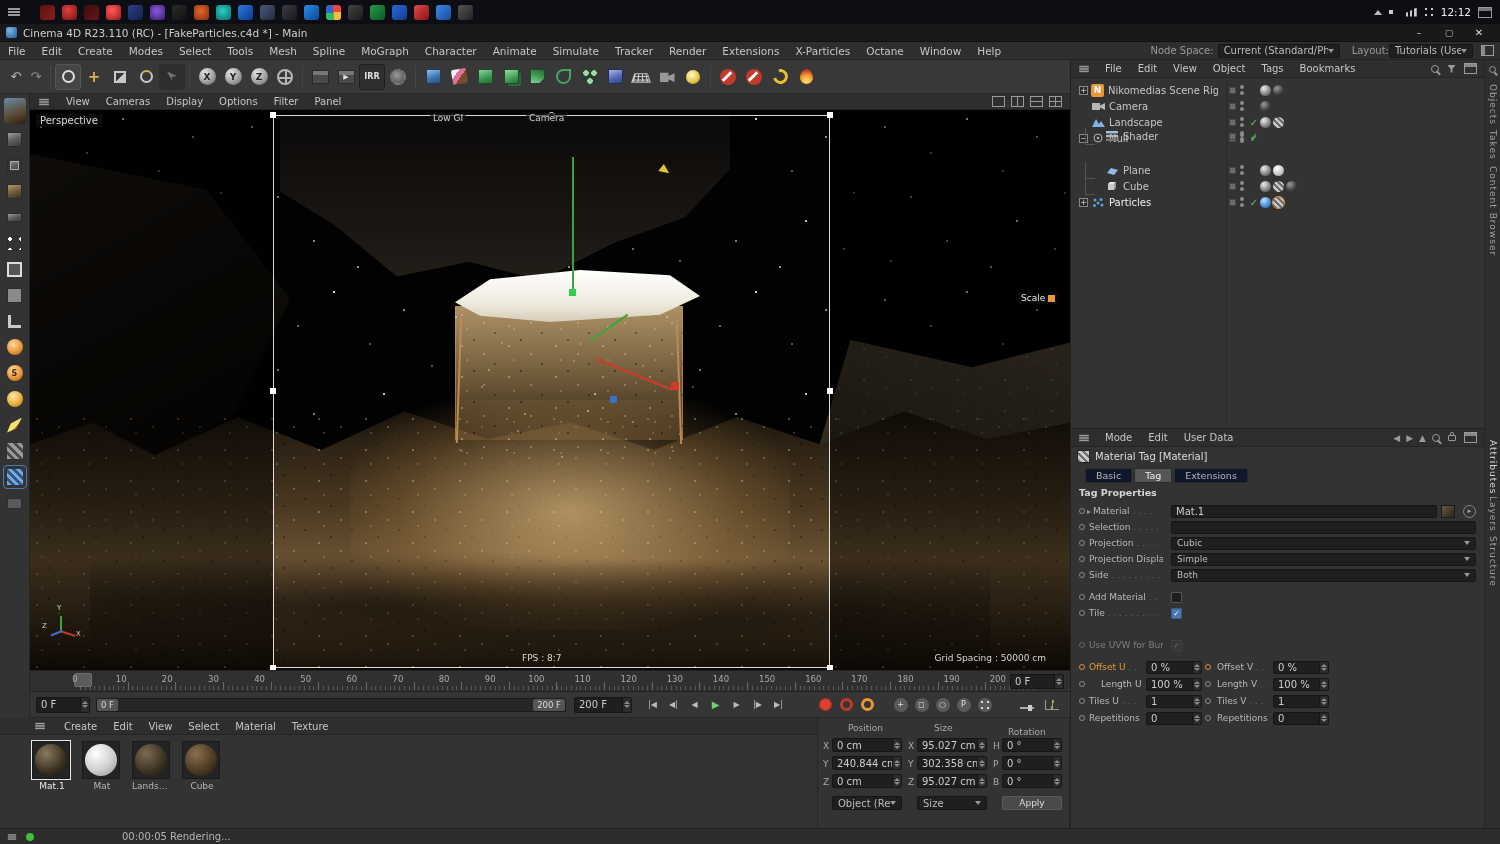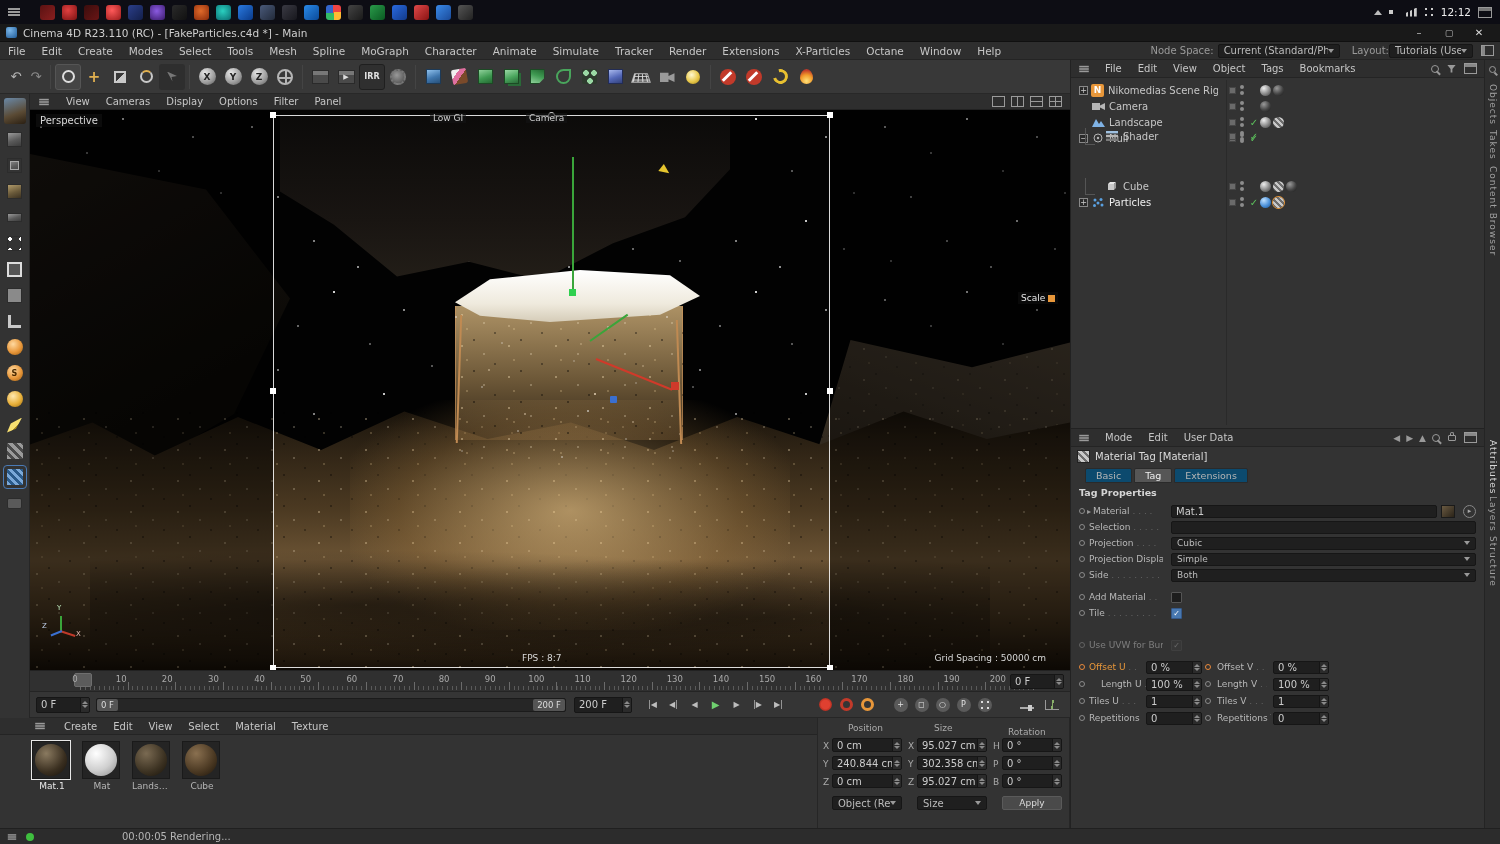--- a/index.html
+++ b/index.html
@@ -66,21 +66,21 @@
  background-size:47px 31px}
 .mini-sq{width:7px;height:7px;background:#6a6a6a;border:1px solid #464646;flex:none}
 .vdots{display:flex;flex-direction:column;gap:2px;margin:0 4px;flex:none}
 .vdots i{width:4px;height:4px;border-radius:50%;background:#8c8c8c;display:block}
 .gcheck{color:#5cc15c;font-size:10px;width:12px;text-align:center;flex:none}
 .orow{position:absolute;left:0;width:100%;height:16px;display:flex;align-items:center;font-size:10px}
 .twisty{width:9px;height:9px;border:1px solid #888;color:#ccc;font-size:8px;line-height:7px;text-align:center;margin-right:3px;flex:none;background:#2a2a2a}
 .oicn{width:14px;height:13px;display:flex;align-items:center;justify-content:center;margin-right:4px;flex:none}
 .paneic{width:13px;height:11px;border:1px solid #9a9a9a;flex:none}
 .appic{width:15px;height:15px;border-radius:3px;flex:none}
-.tabbtn{height:15px;display:flex;align-items:center;padding:0 10px;font-size:9.5px;background:#0c4a6e;border:1px solid #2a2a2a;border-radius:2px 2px 0 0;color:#b5b5b5}
+.tabbtn{height:15px;display:flex;align-items:center;padding:0 10px;font-size:9.5px;background:#0f172a;border:1px solid #2a2a2a;border-radius:2px 2px 0 0;color:#b5b5b5}
 .tabbtn.active{background:#565656;color:#eee}
 .lstripic{width:22px;height:22px;border-radius:3px;display:flex;align-items:center;justify-content:center;margin:4px auto}
 .cubeic{width:15px;height:15px;background:linear-gradient(160deg,#9a9a9a,#5a5a5a 55%,#3c3c3c);border:1px solid #2c2c2c}
 </style>
 </head>
 <body>
 
 <div id="app">
 
   <div class="abs" id="taskbar" style="left:0;top:0;width:1500px;height:24px;background:#0d0d14;display:flex;align-items:center;padding:0 8px;gap:7px">
@@ -746,20 +746,42 @@
           <div style="position:absolute;left:158px;display:flex;align-items:center">
               <div class="mini-sq"></div>
               <div class="vdots">
                 <i></i>
                 <i></i>
               </div>
               <span class="gcheck">✓</span>
             </div>
         </div>
 
+        <div class="orow" style="top:82px">
+          <div style="width:34px;position:relative">
+              <i style="position:absolute;left:14px;top:-8px;width:1px;height:16px;background:#555"></i>
+              <i style="position:absolute;left:14px;top:8px;width:10px;height:1px;background:#555"></i>
+            </div>
+          <div class="oicn">
+              <svg width="13" height="10" viewBox="0 0 13 10">
+                <polygon points="1,8 5,3 12,5 8,10" fill="#8fb8e8"></polygon>
+              </svg>
+            </div>
+          <span>Plane</span>
+          <div style="position:absolute;left:158px;display:flex;align-items:center">
+              <div class="mini-sq"></div>
+              <div class="vdots">
+                <i></i>
+                <i></i>
+              </div>
+              <span class="gcheck"></span>
+              <span class="tagball t-gray"></span>
+              <span class="tagball t-white"></span>
+            </div>
+        </div>
 
         <div class="orow" style="top:98px">
           <div style="width:34px;position:relative">
               <i style="position:absolute;left:14px;top:-8px;width:1px;height:16px;background:#555"></i>
               <i style="position:absolute;left:14px;top:8px;width:10px;height:1px;background:#555"></i>
             </div>
           <div class="oicn">
               <svg width="12" height="12" viewBox="0 0 12 12">
                 <polygon points="2,4 8,4 8,10 2,10" fill="#c9c9c9"></polygon>
                 <polygon points="2,4 4,2 10,2 8,4" fill="#e8e8e8"></polygon>

